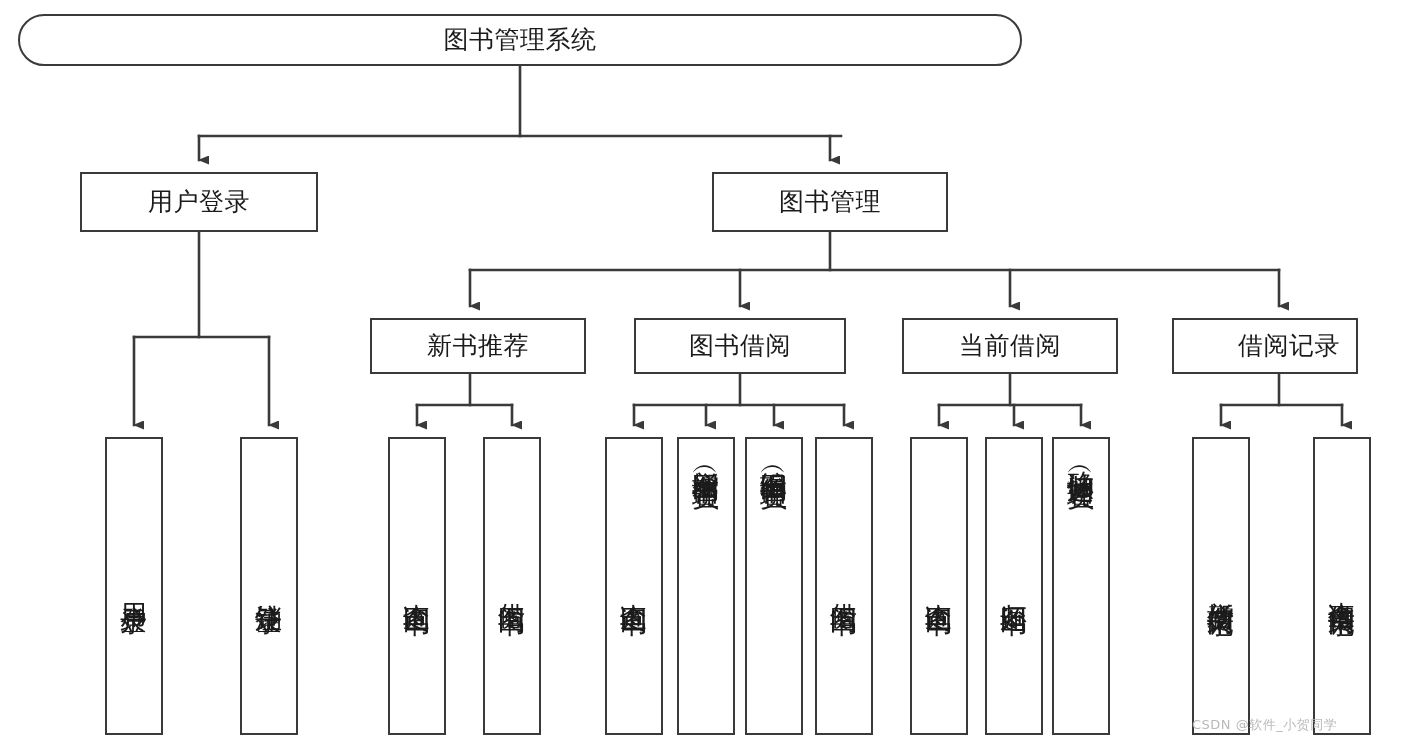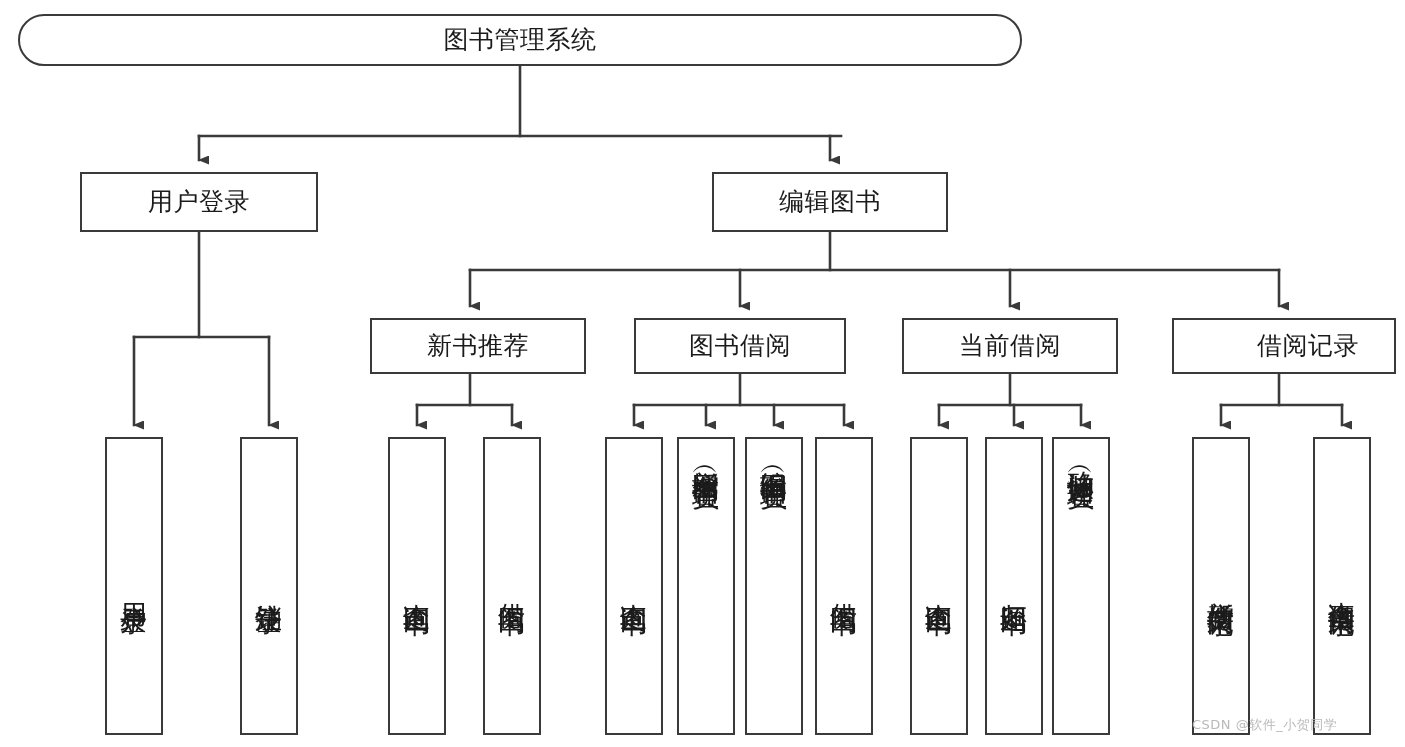--- a/index.html
+++ b/index.html
@@ -128,33 +128,33 @@
   </svg>
 
   <div class="node horiz root" style="left:18px; top:14px; width:1004px; height:52px;border-radius:26px;">
     <span class="label">图书管理系统</span>
   </div>
 
   <div class="node horiz" style="left:80px; top:172px; width:238px; height:60px;">
     <span class="label">用户登录</span>
   </div>
   <div class="node horiz" style="left:712px; top:172px; width:236px; height:60px;">
-    <span class="label">编辑图书</span>
+    <span class="label">图书管理</span>
   </div>
 
   <div class="node horiz" style="left:370px; top:318px; width:216px; height:56px;">
     <span class="label">新书推荐</span>
   </div>
   <div class="node horiz" style="left:902px; top:318px; width:216px; height:56px;">
     <span class="label">当前借阅</span>
   </div>
   <div class="node horiz" style="left:634px; top:318px; width:212px; height:56px;">
     <span class="label">图书借阅</span>
   </div>
-  <div class="node horiz" style="left:1172px; top:318px; width:224px; height:56px;padding-left:48px;">
+  <div class="node horiz" style="left:1172px; top:318px; width:186px; height:56px;padding-left:48px;">
     <span class="label">借阅记录</span>
   </div>
 
   <div class="node vert centered" style="left:105px; top:437px; width:58px; height:298px;">
     <span class="label">用户登录</span>
   </div>
   <div class="node vert centered" style="left:240px; top:437px; width:58px; height:298px;">
     <span class="label">注销登录</span>
   </div>
   <div class="node vert centered" style="left:388px; top:437px; width:58px; height:298px;">

